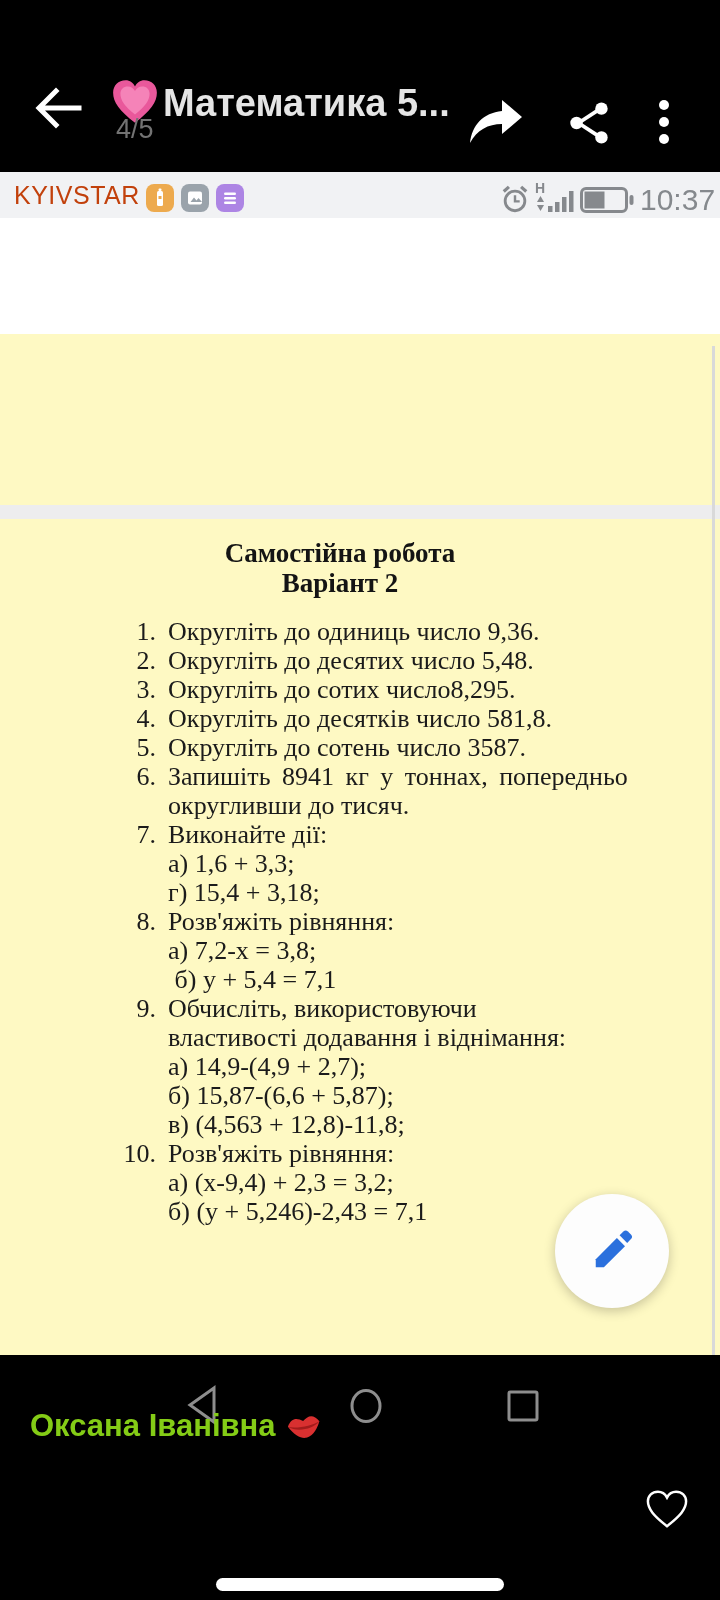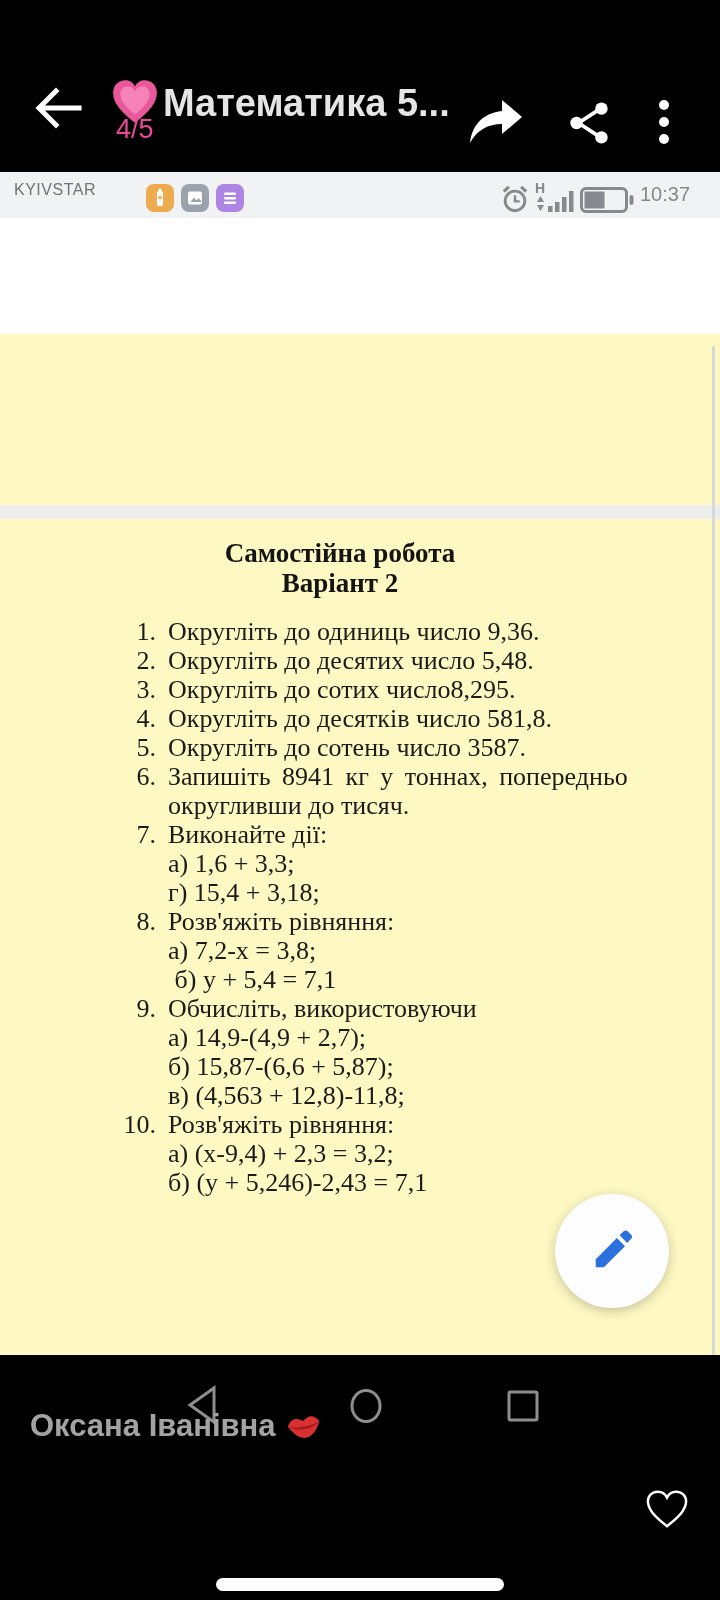--- a/index.html
+++ b/index.html
@@ -4,37 +4,37 @@
 <style>
   html,body{margin:0;padding:0;background:#000;}
   .screen{position:relative;width:720px;height:1600px;background:#000;overflow:hidden;
           font-family:"Liberation Sans",sans-serif;}
 
   
   .gallery-bar{position:absolute;left:0;top:0;width:720px;height:172px;background:#000;}
   .g-back{position:absolute;left:34px;top:86px;width:48px;height:44px;}
   .g-heart{position:absolute;left:110px;top:76px;width:50px;height:52px;}
   .g-title{position:absolute;left:163px;top:82px;font-size:38px;font-weight:bold;color:#e5e5e5;white-space:nowrap;}
-  .g-count{position:absolute;left:116px;top:114px;font-size:27px;color:#ec4899;}
+  .g-count{position:absolute;left:116px;top:114px;font-size:27px;color:#737373;}
   .g-forward{position:absolute;left:466px;top:96px;width:58px;height:52px;}
   .g-share{position:absolute;left:566px;top:100px;width:46px;height:46px;}
   .g-menu{position:absolute;left:656px;top:98px;width:16px;height:48px;}
 
   
   .status-bar{position:absolute;left:0;top:172px;width:720px;height:46px;background:#f1f2f4;}
-  .sb-carrier{position:absolute;left:14px;top:9px;font-size:16px;color:#737373;letter-spacing:.5px;}
+  .sb-carrier{position:absolute;left:14px;top:9px;font-size:25px;color:#c2410c;letter-spacing:.5px;}
   .sb-chip{position:absolute;top:12px;width:28px;height:28px;border-radius:8px;}
   .sb-chip svg{position:absolute;left:0;top:0;}
   .chip-orange{left:146px;background:#edaa4e;}
   .chip-gray{left:181px;background:#9aa3ab;}
   .chip-purple{left:216px;background:#ad85e4;}
   .sb-alarm{position:absolute;left:500px;top:12px;width:30px;height:30px;}
   .sb-net{position:absolute;left:534px;top:9px;width:42px;height:34px;}
   .sb-batt{position:absolute;left:580px;top:15px;width:54px;height:26px;}
-  .sb-time{position:absolute;left:640px;top:11px;font-size:20px;color:#85898d;}
+  .sb-time{position:absolute;left:640px;top:11px;font-size:30px;color:#85898d;}
 
   
   .docs-header{position:absolute;left:0;top:218px;width:720px;height:116px;background:#fff;}
   .docs-header::after{content:"";position:absolute;left:0;top:116px;width:720px;height:12px;
      background:linear-gradient(rgba(0,0,0,.16),rgba(0,0,0,0));}
   .d-close{position:absolute;left:36px;top:252px;width:36px;height:36px;}
   .d-title{position:absolute;left:150px;top:234px;font-size:31px;color:#3f4347;}
   .d-sub{position:absolute;left:150px;top:280px;font-size:24px;color:#83888d;}
   .d-person{position:absolute;left:440px;top:246px;width:56px;height:48px;}
   .d-comment{position:absolute;left:542px;top:248px;width:46px;height:46px;}
@@ -57,21 +57,21 @@
   .fab{position:absolute;left:555px;top:860px;width:114px;height:114px;border-radius:50%;
      background:#fdfdfd;box-shadow:0 3px 12px rgba(0,0,0,.22);}
   .fab svg{position:absolute;left:31px;top:31px;}
 
   
   .bottom-bar{position:absolute;left:0;top:1355px;width:720px;height:245px;background:#000;}
   .nav-back{position:absolute;left:183px;top:29px;width:38px;height:42px;}
   .nav-home{position:absolute;left:347px;top:31px;width:38px;height:40px;}
   .nav-recents{position:absolute;left:505px;top:32px;width:36px;height:38px;}
   .caption{position:absolute;left:30px;top:53px;display:flex;align-items:center;
-     font-size:31px;font-weight:bold;color:#a3a3a3;}
+     font-size:31px;font-weight:bold;color:#84cc16;}
   .caption svg{margin-left:10px;}
   .fav-heart{position:absolute;left:644px;top:133px;width:46px;height:42px;}
   .home-indicator{position:absolute;left:216px;top:223px;width:288px;height:13px;border-radius:7px;background:#fff;}
 </style>
 </head>
 <body>
 
 <div class="screen">
 
   <div class="gallery-bar">
@@ -228,20 +228,24 @@
         <div class="doc-line">
           <span class="doc-marker"></span>
           <span class="doc-text"> б) у + 5,4 = 7,1</span>
         </div>
         <div class="doc-line">
           <span class="doc-marker">9.</span>
           <span class="doc-text">Обчисліть, використовуючи</span>
         </div>
         <div class="doc-line">
           <span class="doc-marker"></span>
+          <span class="doc-text">властивості додавання і віднімання:</span>
+        </div>
+        <div class="doc-line">
+          <span class="doc-marker"></span>
           <span class="doc-text">а) 14,9-(4,9 + 2,7);</span>
         </div>
         <div class="doc-line">
           <span class="doc-marker"></span>
           <span class="doc-text">б) 15,87-(6,6 + 5,87);</span>
         </div>
         <div class="doc-line">
           <span class="doc-marker"></span>
           <span class="doc-text">в) (4,563 + 12,8)-11,8;</span>
         </div>

